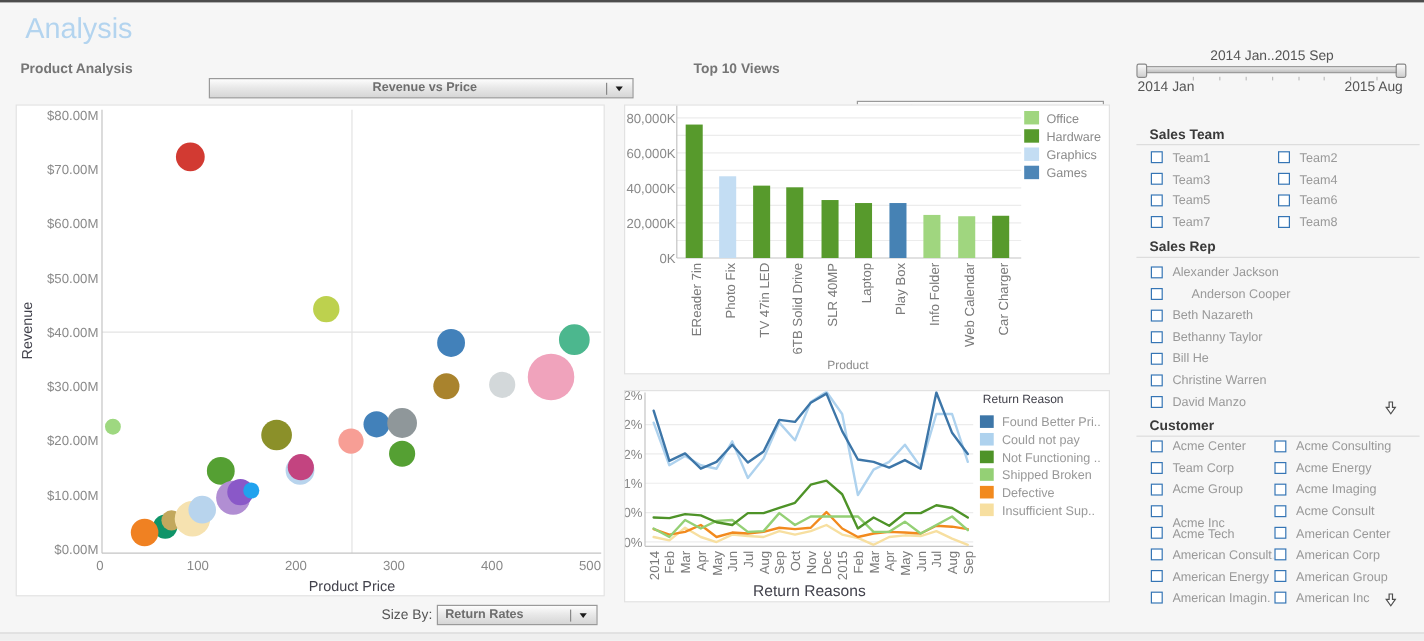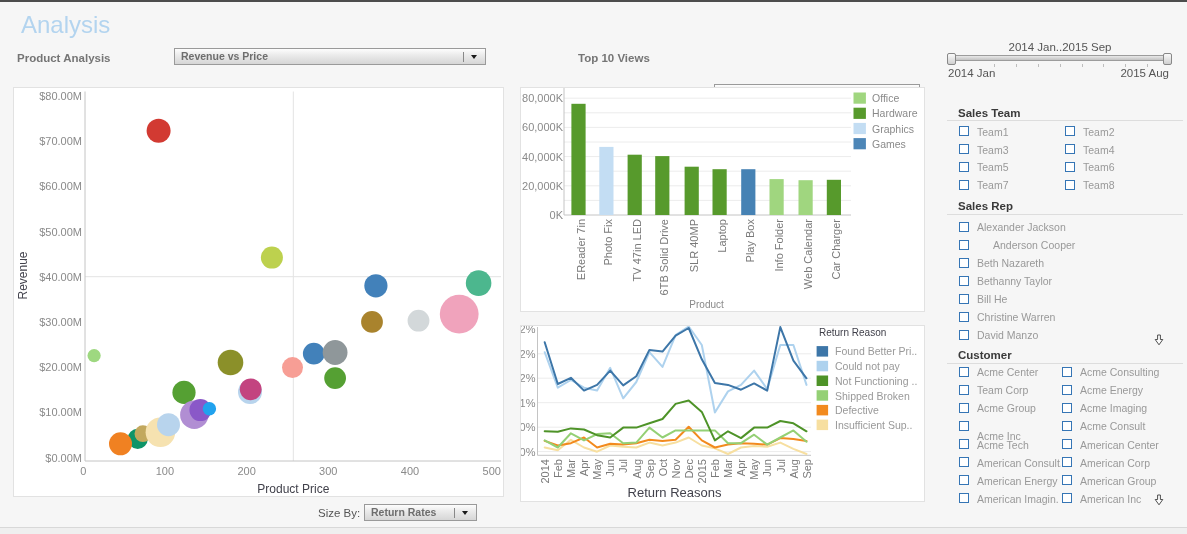--- a/index.html
+++ b/index.html
@@ -15,21 +15,21 @@
   .hline{position:absolute;height:1px;background:#ddd;}
   .cb{position:absolute;width:8px;height:8px;border:1.5px solid #3575b5;background:#fff;}
   .cblab{position:absolute;font-size:10.5px;color:#999;white-space:nowrap;}
 </style>
 </head>
 <body>
   <div class="abs" style="left:0;top:0;width:1187px;height:2px;background:#4d4d4d;"></div>
   <div class="abs" style="left:21px;top:11px;font-size:24px;color:#b3d4ef;">Analysis</div>
 
   <div class="hdr" style="left:17px;top:52px;">Product Analysis</div>
-  <div class="ddown" style="left:174px;top:48px;width:312px;">Revenue vs Price<span class="arr"></span></div>
+  <div class="ddown" style="left:174px;top:65px;width:354px;text-align:center;">Revenue vs Price<span class="arr"></span></div>
   <div class="hdr" style="left:578px;top:52px;">Top 10 Views</div>
   <div class="ddown" style="left:714px;top:51.5px;width:206px;margin-top:32px;">Top Selling Products<span class="arr"></span></div>
 
   <div class="abs" style="left:990px;top:41px;width:140px;text-align:center;font-size:11.5px;color:#555;">2014 Jan..2015 Sep</div>
   <div class="abs" style="left:949px;top:55px;width:218px;height:4px;border:1px solid #9c9c9c;border-radius:3px;background:linear-gradient(#e8e8e8,#c2c2c2);"></div>
   <div class="abs" style="left:994.1px;top:63.5px;width:1px;height:3px;background:#bdbdbd;"></div>
 <div class="abs" style="left:1016.0px;top:63.5px;width:1px;height:3px;background:#bdbdbd;"></div>
 <div class="abs" style="left:1037.8px;top:63.5px;width:1px;height:3px;background:#bdbdbd;"></div>
 <div class="abs" style="left:1059.7px;top:63.5px;width:1px;height:3px;background:#bdbdbd;"></div>
 <div class="abs" style="left:1081.5px;top:63.5px;width:1px;height:3px;background:#bdbdbd;"></div>
@@ -190,21 +190,21 @@
 <text x="314" y="58.8" font-size="10.5" fill="#999">Not Functioning ..</text>
 <rect x="295.6" y="64.2" width="11.5" height="10.5" fill="#94d075"></rect>
 <text x="314" y="73.5" font-size="10.5" fill="#999">Shipped Broken</text>
 <rect x="295.6" y="78.9" width="11.5" height="10.5" fill="#f28a1e"></rect>
 <text x="314" y="88.2" font-size="10.5" fill="#999">Defective</text>
 <rect x="295.6" y="93.6" width="11.5" height="10.5" fill="#f7dfa0"></rect>
 <text x="314" y="102.9" font-size="10.5" fill="#999">Insufficient Sup..</text>
 </svg>
   </div>
   <div class="abs" style="left:318px;top:507px;font-size:11.5px;color:#555;">Size By:</div>
-  <div class="ddown" style="left:364px;top:504px;width:113px;">Return Rates<span class="arr"></span></div>
+  <div class="ddown" style="left:364px;top:504px;width:134px;">Return Rates<span class="arr"></span></div>
   <div class="abs" style="left:0;top:527px;width:1187px;height:7px;background:#efefef;border-top:1px solid #d8d8d8;"></div>
 
   <div class="hdr2" style="left:958px;top:106.5px;">Sales Team</div>
   <div class="hline" style="left:947px;top:120px;width:236px;"></div>
   <div class="cb" style="left:959px;top:126.4px;"></div>
 <div class="cblab" style="left:977px;top:125.7px;">Team1</div>
   <div class="cb" style="left:1065px;top:126.4px;"></div>
 <div class="cblab" style="left:1083px;top:125.7px;">Team2</div>
   <div class="cb" style="left:959px;top:144.2px;"></div>
 <div class="cblab" style="left:977px;top:143.5px;">Team3</div>

